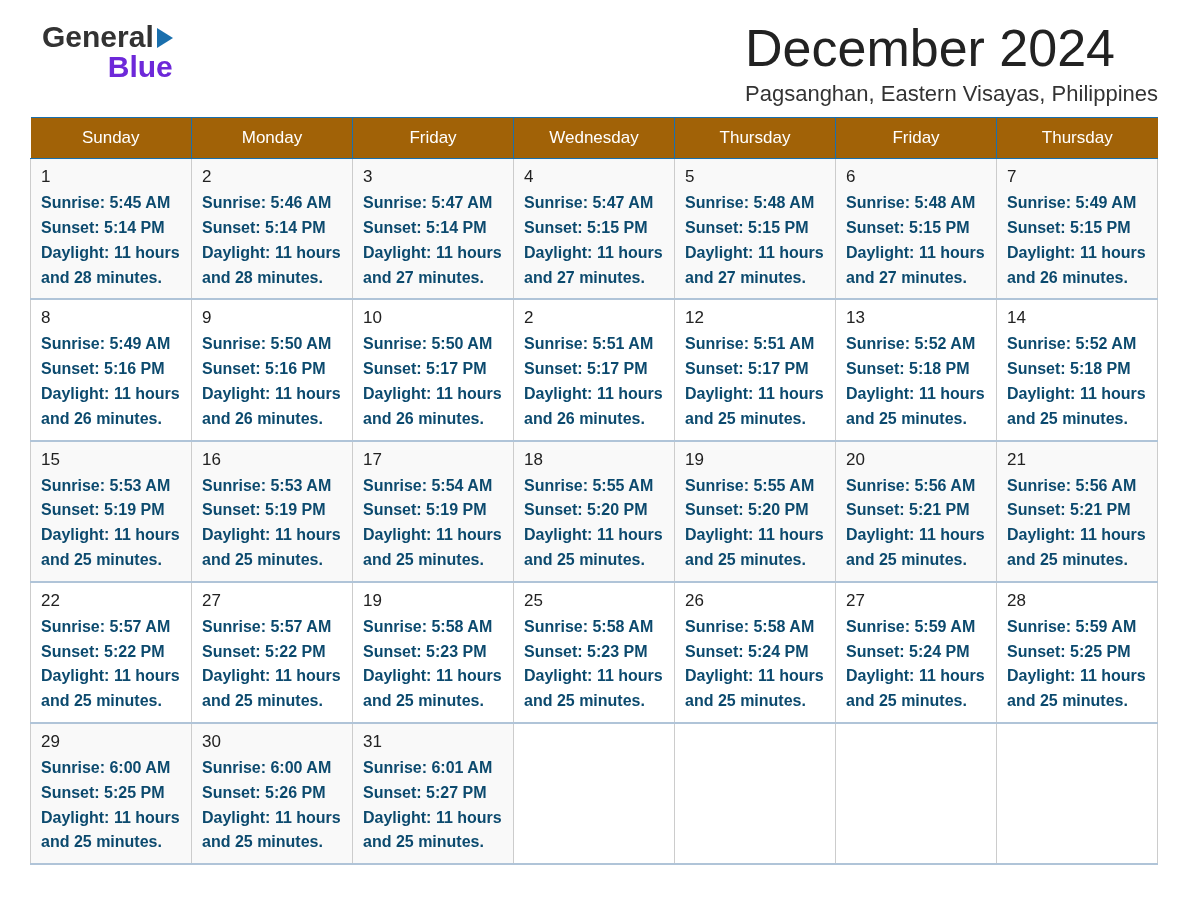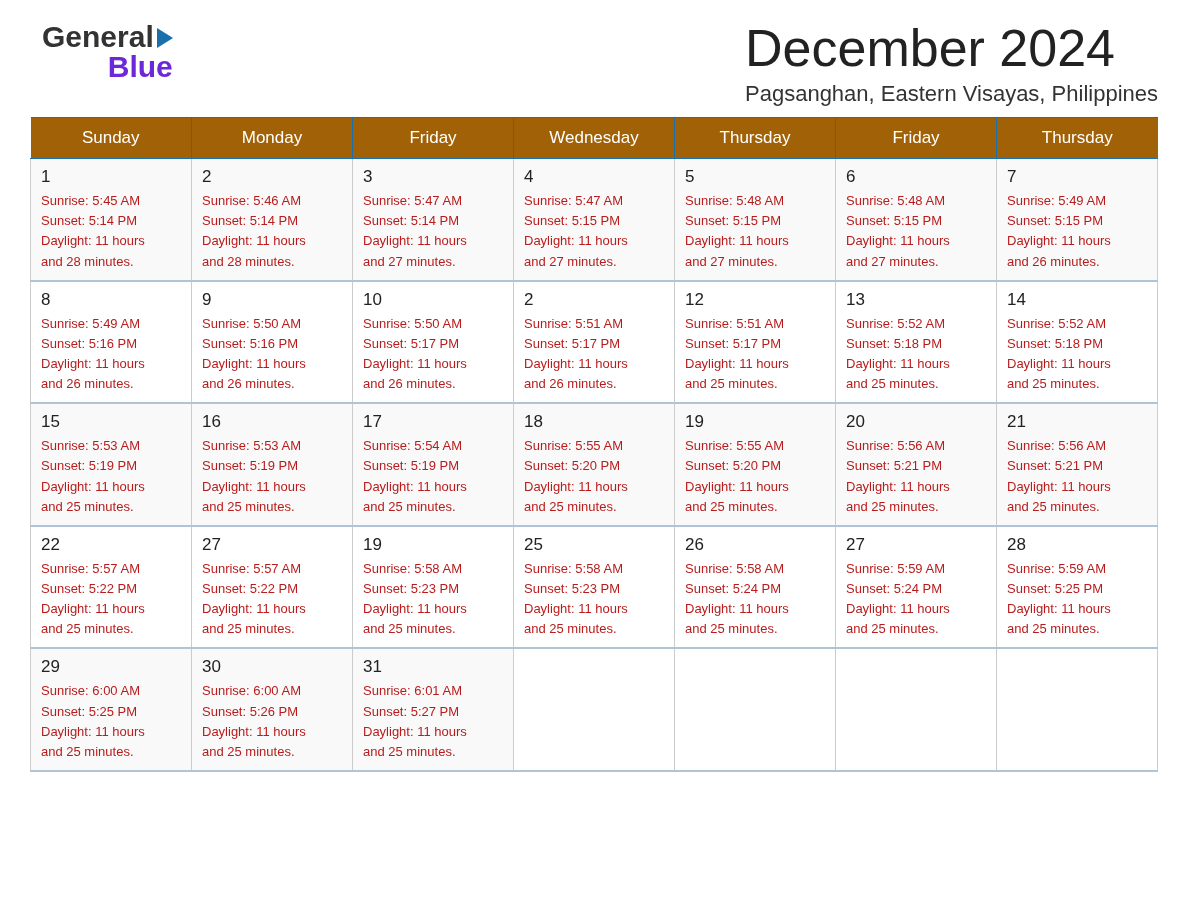--- a/index.html
+++ b/index.html
@@ -51,23 +51,24 @@
       width: 14.28%;
       min-height: 100px;
     }
     .day-number {
       font-size: 17px;
       color: #222;
       font-weight: normal;
       margin-bottom: 4px;
     }
     .day-info {
-      font-size: 13px;
-      color: #b91c1c;
+      font-size: 16px;
+      color: #0c4a6e;
       line-height: 1.55;
+      font-weight: bold;
     }
     tbody tr:nth-child(odd) td {
       background: #f9f9f9;
     }
     tbody tr:nth-child(even) td {
       background: #fff;
     }
     td.empty {
       background: #fff !important;
     }

